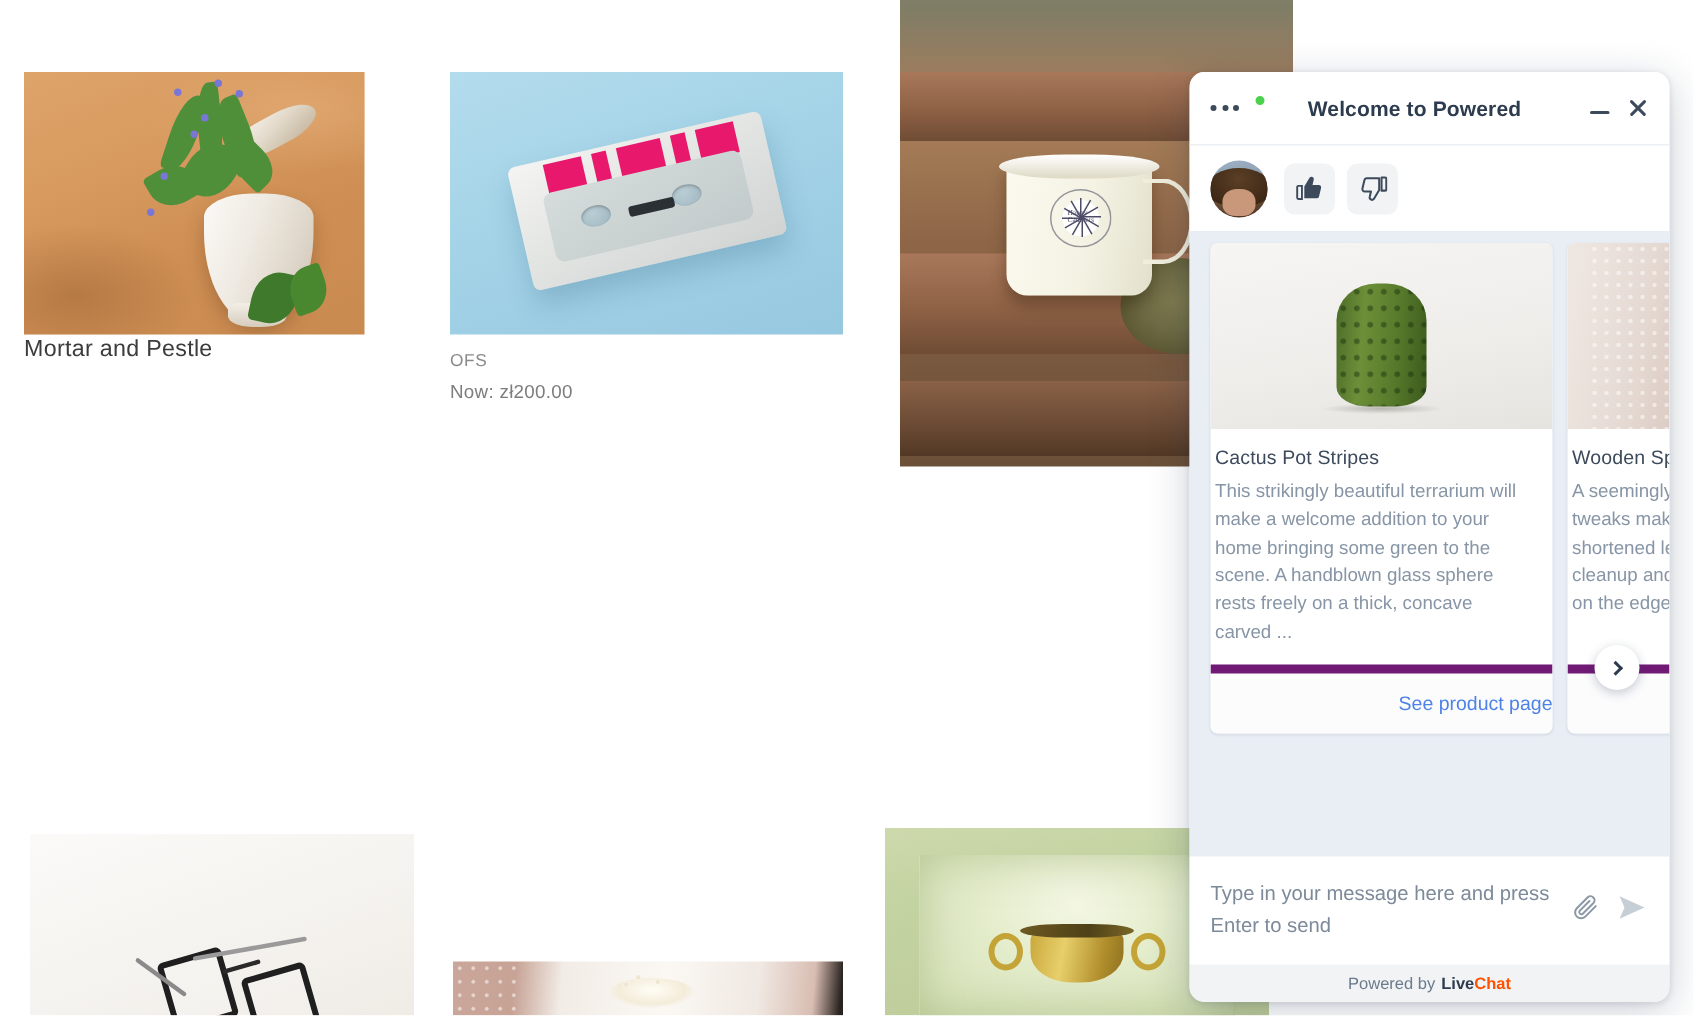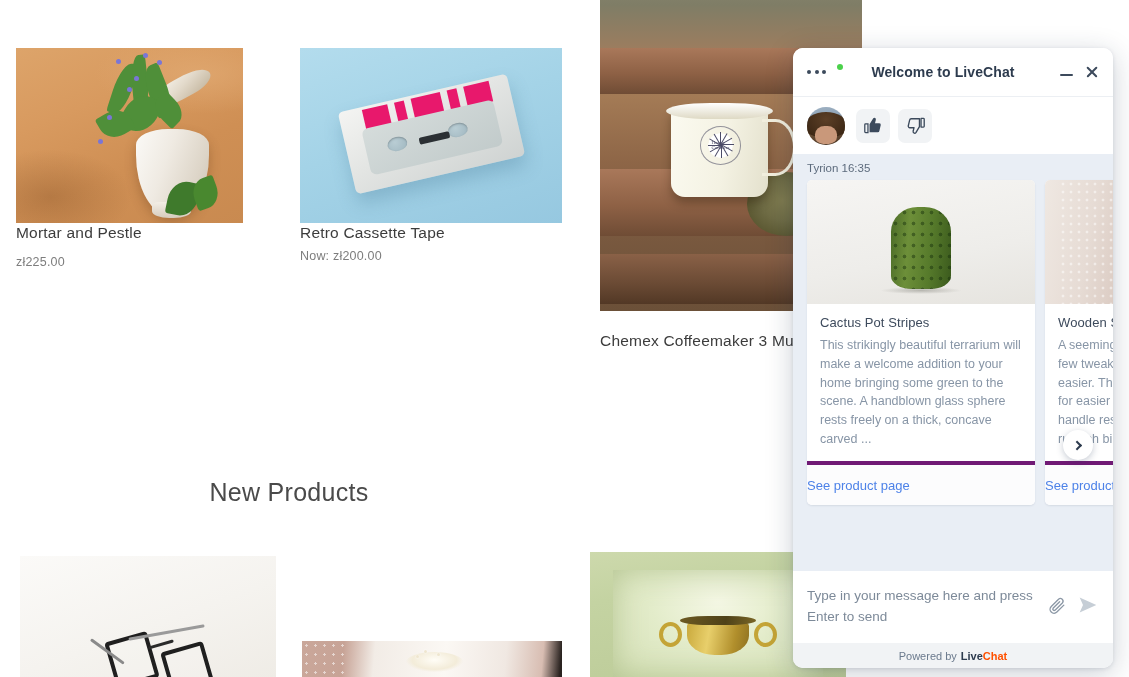--- a/index.html
+++ b/index.html
@@ -264,25 +264,25 @@
   }
   .card-img-wood {
     background: linear-gradient(100deg,#efe8e2 0%,#e6dbd4 22%,#d9c8bf 40%,#f3ece6 62%,#e9ded7 82%,#d3bcb2 100%);
   }
   .wood-dots {
     position: absolute; left: 6%; top: 0; width: 34%; height: 100%;
     background-image: radial-gradient(circle, rgba(255,255,255,.5) 1.2px, transparent 1.7px);
     background-size: 8px 8px;
   }
 
-  .lc-card-body { padding: 11px 13px 12px 13px; flex: 1; }
+  .lc-card-body { padding: 11px 13px 12px 3px; flex: 1; }
   .lc-card-title { font-size: 13px; color: #3d4a5c; margin-bottom: 6px; letter-spacing: .1px; }
   .lc-card-desc { font-size: 12.5px; color: #8795a6; line-height: 1.5; }
   .lc-card-foot {
-    border-top: 4px solid #701a75; padding: 11px 0; text-align: left;
+    border-top: 6px solid #701a75; padding: 11px 0; text-align: right;
     background: #fcfcfd;
   }
   .lc-card-link { font-size: 13px; color: #4d82e8; cursor: pointer; }
 
   .lc-next {
     position: absolute; right: 20px; top: 276px; width: 30px; height: 30px;
     border-radius: 50%; background: #fff;
     box-shadow: 0 2px 7px rgba(30,50,80,.26);
     display: flex; align-items: center; justify-content: center;
     cursor: pointer; z-index: 5;
@@ -337,21 +337,20 @@
         <div class="herb" style="left:78%; top:74%; width:11%; height:17%; transform:rotate(-20deg); background:#49882f;"></div>
         <div class="bloom" style="left:44%; top:6%;"></div>
         <div class="bloom" style="left:56%; top:3%;"></div>
         <div class="bloom" style="left:62%; top:7%;"></div>
         <div class="bloom" style="left:49%; top:22%;"></div>
         <div class="bloom" style="left:40%; top:38%;"></div>
         <div class="bloom" style="left:36%; top:52%;"></div>
         <div class="bloom" style="left:52%; top:16%;"></div>
       </div>
       <div class="prod-name">Mortar and Pestle</div>
-      <div class="prod-price">zł225.00</div>
     </div>
 
     <div class="prod" style="left:300px; top:48px; width:262px;">
       <div class="prod-img img-cassette" style="height:175px;">
         <div class="cass-body">
           <div class="cass-strip" style="left:14%;  width:15%;"></div>
           <div class="cass-strip" style="left:33%;  width:6%;"></div>
           <div class="cass-strip" style="left:43%;  width:17%;"></div>
           <div class="cass-strip" style="left:64%;  width:6%;"></div>
           <div class="cass-strip" style="left:74%;  width:15%;"></div>
@@ -359,21 +358,21 @@
           <div class="cass-dot" style="left:34%; top:34%;"></div>
           <div class="cass-dot" style="left:62%; top:38%;"></div>
           <div class="cass-dot" style="left:75%; top:40%;"></div>
           <div class="cass-window">
             <div class="cass-hub" style="left:16%;"></div>
             <div class="cass-hub" style="left:62%;"></div>
             <div class="cass-tape"></div>
           </div>
         </div>
       </div>
-      <div class="prod-name">Retro Cassette Tape</div>
+      <div class="prod-brand" style="margin-top:12px;">OFS</div>
       <div class="prod-now">
         <span>Now:</span>
         <span>zł200.00</span>
       </div>
     </div>
 
     <div class="prod" style="left:600px; top:-45px; width:262px;">
       <div class="prod-img img-chemex" style="height:356px;">
         <div class="log" style="left:-12%; top:26%; width:128%; height:13%;"></div>
         <div class="log" style="left:-14%; top:60%; width:132%; height:19%;"></div>
@@ -391,24 +390,22 @@
           <div class="ray" style="height:13px; transform:rotate(150deg);"></div>
           <div class="ray" style="height:13px; transform:rotate(180deg);"></div>
           <div class="ray" style="height:13px; transform:rotate(210deg);"></div>
           <div class="ray" style="height:13px; transform:rotate(240deg);"></div>
           <div class="ray" style="height:13px; transform:rotate(270deg);"></div>
           <div class="ray" style="height:13px; transform:rotate(300deg);"></div>
           <div class="ray" style="height:13px; transform:rotate(330deg);"></div>
           <div class="mug-logo-text">Happy<br>Campers</div>
         </div>
       </div>
-      <div class="prod-name" style="margin-top:20px;">Chemex Coffeemaker 3 Mu</div>
-    </div>
-
-    <div class="section-title" style="top:478px; left:0; width:578px;">New Products</div>
+    </div>
+
 
     <div class="prod" style="left:20px; top:556px; width:256px;">
       <div class="prod-img img-glasses" style="height:121px;">
         <div class="glasses-lens" style="left:35%; top:66%; width:17%; height:40%; transform:rotate(-16deg);"></div>
         <div class="glasses-lens" style="left:57%; top:74%; width:17%; height:40%; transform:rotate(-16deg);"></div>
         <div class="glasses-arm" style="left:50%; top:72%; width:10%; height:3px; transform:rotate(-16deg);"></div>
         <div class="glasses-arm" style="left:26%; top:78%; width:16%; height:2.5px; transform:rotate(36deg); background:#8a8a8a;"></div>
         <div class="glasses-arm" style="left:42%; top:62%; width:30%; height:2.5px; transform:rotate(-10deg); background:#9a9a9a;"></div>
       </div>
     </div>
@@ -435,21 +432,21 @@
   </div>
 
   <div class="lc">
 
     <div class="lc-titlebar">
       <div class="lc-menu-dots">
           <i></i>
           <i></i>
           <i></i>
         </div>
-      <div class="lc-title">Welcome to LiveChat</div>
+      <div class="lc-title">Welcome to Powered</div>
       <div class="lc-winbtns">
         <div class="lc-min"></div>
         <div class="lc-close"></div>
       </div>
     </div>
 
     <div class="lc-agentbar">
       <div class="lc-avatar">
         <div class="hair"></div>
         <div class="face"></div>
@@ -465,21 +462,20 @@
         <div class="lc-rate-btn">
           <svg width="19" height="19" viewBox="0 0 24 24" fill="none" stroke="#3c4a5c" stroke-width="1.7" stroke-linejoin="round">
             <path d="M22 14h-3V3h3a1 1 0 0 1 1 1v9a1 1 0 0 1-1 1z"></path>
             <path d="M17 13.5 12.5 21a2 2 0 0 1-3.4-2l1-4.2H4.9a2 2 0 0 1-2-2.5l1.7-7.2a2 2 0 0 1 2-1.6H17z"></path>
           </svg>
         </div>
       </div>
     </div>
 
     <div class="lc-body">
-      <div class="lc-msg-meta">Tyrion 16:35</div>
 
       <div class="lc-carousel">
 
         <div class="lc-card">
           <div class="lc-card-img card-img-cactus">
             <div class="cactus-body">
               <div class="cactus-bumps"></div>
             </div>
             <div class="cactus-shadow"></div>
           </div>

